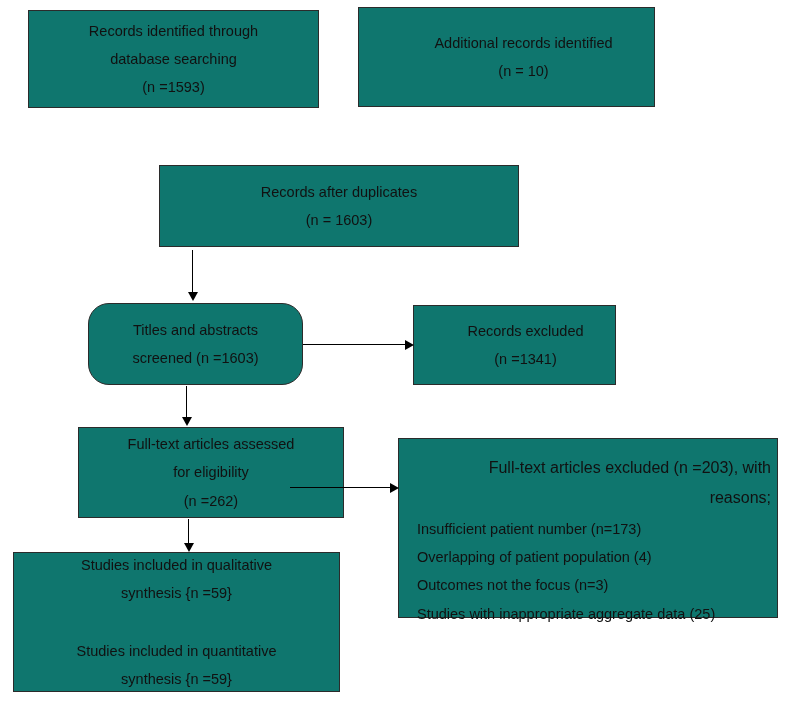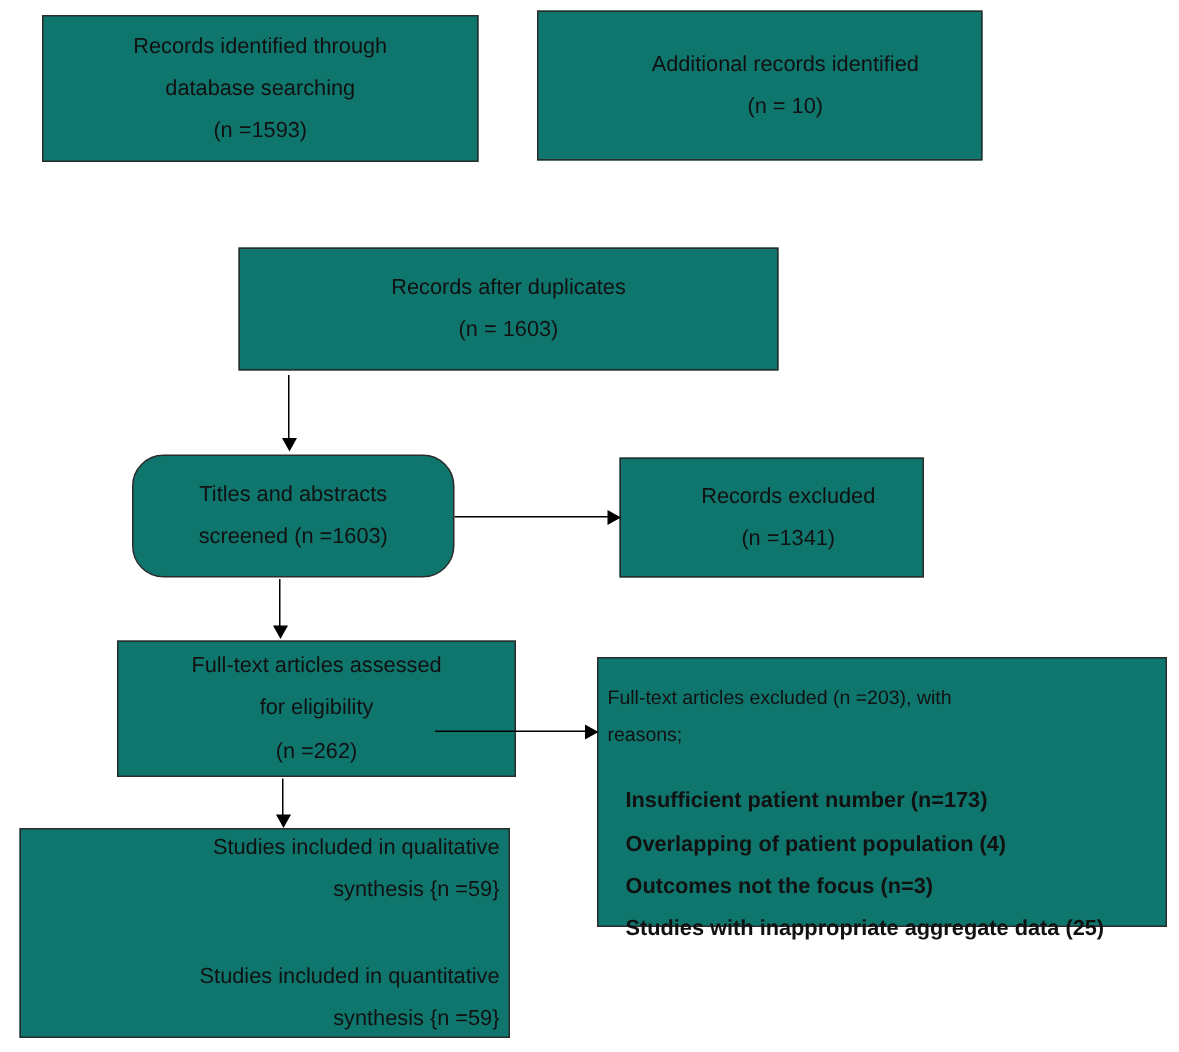--- a/index.html
+++ b/index.html
@@ -45,41 +45,40 @@
   #node-screened        { left: 88px;  top: 303px; width: 215px; height: 82px; border-radius: 21px; }
   #node-excluded        { left: 413px; top: 305px; width: 203px; height: 80px; padding-left: 28px; }
   #node-fulltext        { left: 56px;  top: 427px; width: 266px; height: 91px; margin-left: 22px; }
   #node-reasons         { left: 398px; top: 438px; width: 380px; height: 180px;
                           justify-content: flex-start; padding-top: 14px; }
   #node-included        { left: 13px;  top: 552px; width: 327px; height: 140px; }
 
   
   .reasons-head {
     width: 100%;
-    text-align: left;
-    font-size: 13px;
+    text-align: right;
+    font-size: 16px;
     line-height: 1.9;
   }
   .reasons-list {
     width: 100%;
-    margin-top: 18px;
+    margin-top: 1px;
     text-align: left;
     padding-left: 12px;
     box-sizing: border-box;
-    font-weight: bold;
   }
   .reasons-list .line {
     font-size: 14.5px;
     line-height: 1.95;
     text-align: left;
   }
   
   .stanza {
     width: 100%;
-    text-align: right;
+    text-align: center;
   }
   .stanza + .stanza { margin-top: 29px; }
 
   
   .conn {
     position: absolute;
     background: #000000;
   }
   .v-line { width: 1.4px; }
   .h-line { height: 1.4px; }

